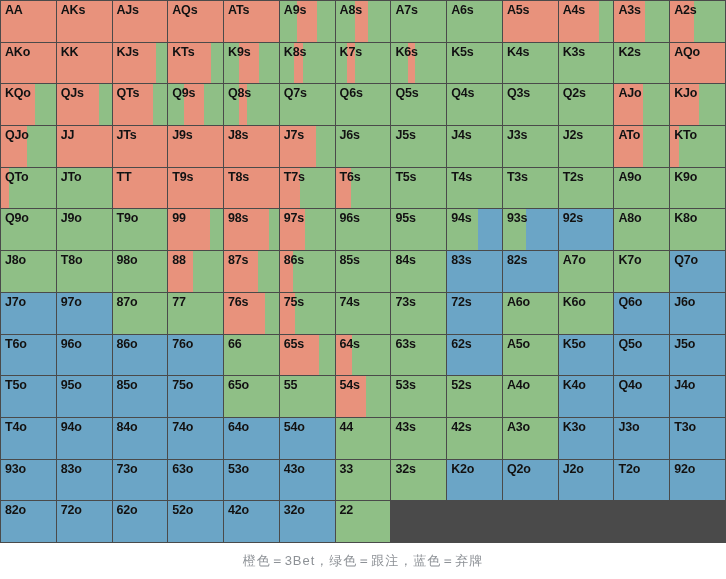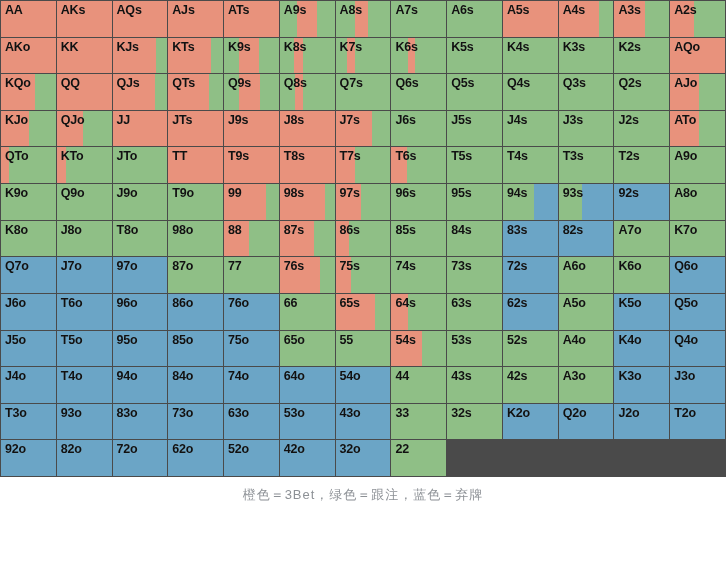--- a/index.html
+++ b/index.html
@@ -1,18 +1,18 @@
 <!DOCTYPE html>
 <html><head>
 <meta charset="utf-8">
 <style>
   html,body{margin:0;padding:0;background:#ffffff;}
   body{font-family:"Liberation Sans","DejaVu Sans",sans-serif;width:726px;height:579px;overflow:hidden;}
   #grid{
-    width:726px;height:477px;
+    width:726px;height:543px;
     display:grid;
     grid-template-columns:repeat(13,1fr);
     grid-template-rows:repeat(13,1fr);
     box-sizing:border-box;
     background:#4a4a4a;
     gap:1px;
     border:1px solid #4a4a4a;
   }
   .cell{
     position:relative;
@@ -53,27 +53,27 @@
     <div class="cell">
       <div class="fills">
         <i style="width: 100%; background: rgb(232, 146, 124);"></i>
       </div>
       <span class="lbl">AKs</span>
     </div>
     <div class="cell">
       <div class="fills">
         <i style="width: 100%; background: rgb(232, 146, 124);"></i>
       </div>
+      <span class="lbl">AJs</span>
+    </div>
+    <div class="cell">
+      <div class="fills">
+        <i style="width: 100%; background: rgb(232, 146, 124);"></i>
+      </div>
       <span class="lbl">AQs</span>
-    </div>
-    <div class="cell">
-      <div class="fills">
-        <i style="width: 100%; background: rgb(232, 146, 124);"></i>
-      </div>
-      <span class="lbl">AJs</span>
     </div>
     <div class="cell">
       <div class="fills">
         <i style="width: 100%; background: rgb(232, 146, 124);"></i>
       </div>
       <span class="lbl">ATs</span>
     </div>
     <div class="cell">
       <div class="fills">
         <i style="width: 32%; background: rgb(143, 191, 134);"></i>
@@ -219,26 +219,20 @@
     </div>
     <div class="cell">
       <div class="fills">
         <i style="width: 62%; background: rgb(232, 146, 124);"></i>
         <i style="width: 38%; background: rgb(143, 191, 134);"></i>
       </div>
       <span class="lbl">KQo</span>
     </div>
     <div class="cell">
       <div class="fills">
-        <i style="width: 100%; background: rgb(232, 146, 124);"></i>
-      </div>
-      <span class="lbl">QQ</span>
-    </div>
-    <div class="cell">
-      <div class="fills">
         <i style="width: 78%; background: rgb(232, 146, 124);"></i>
         <i style="width: 22%; background: rgb(143, 191, 134);"></i>
       </div>
       <span class="lbl">QJs</span>
     </div>
     <div class="cell">
       <div class="fills">
         <i style="width: 74%; background: rgb(232, 146, 124);"></i>
         <i style="width: 26%; background: rgb(143, 191, 134);"></i>
       </div>
@@ -380,31 +374,31 @@
     </div>
     <div class="cell">
       <div class="fills">
         <i style="width: 52%; background: rgb(232, 146, 124);"></i>
         <i style="width: 48%; background: rgb(143, 191, 134);"></i>
       </div>
       <span class="lbl">ATo</span>
     </div>
     <div class="cell">
       <div class="fills">
+        <i style="width: 16%; background: rgb(232, 146, 124);"></i>
+        <i style="width: 84%; background: rgb(143, 191, 134);"></i>
+      </div>
+      <span class="lbl">KTo</span>
+    </div>
+    <div class="cell">
+      <div class="fills">
         <i style="width: 14%; background: rgb(232, 146, 124);"></i>
         <i style="width: 86%; background: rgb(143, 191, 134);"></i>
       </div>
       <span class="lbl">QTo</span>
-    </div>
-    <div class="cell">
-      <div class="fills">
-        <i style="width: 16%; background: rgb(232, 146, 124);"></i>
-        <i style="width: 84%; background: rgb(143, 191, 134);"></i>
-      </div>
-      <span class="lbl">KTo</span>
     </div>
     <div class="cell">
       <div class="fills">
         <i style="width: 100%; background: rgb(143, 191, 134);"></i>
       </div>
       <span class="lbl">JTo</span>
     </div>
     <div class="cell">
       <div class="fills">
         <i style="width: 100%; background: rgb(232, 146, 124);"></i>

